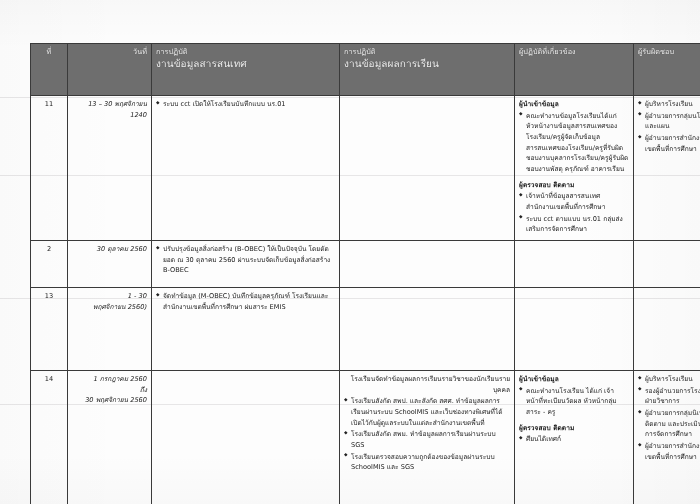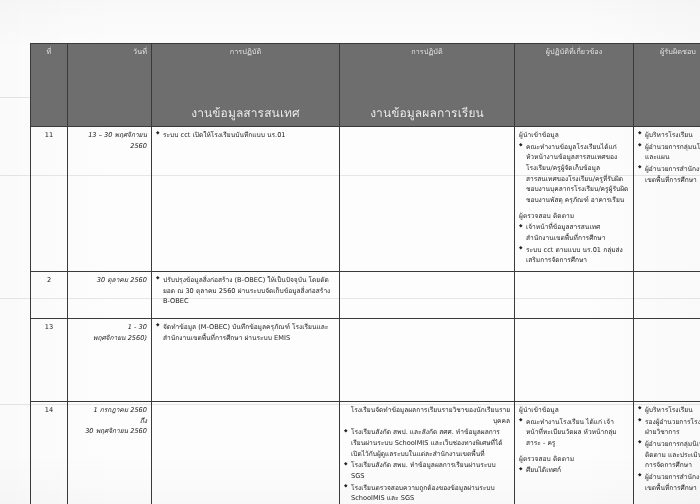--- a/index.html
+++ b/index.html
@@ -52,32 +52,31 @@
     border: 1px solid #3a3a3a;
     vertical-align: top;
     padding: 3px 4px 3px 4px;
     font-weight: normal;
   }
 
   
   thead th {
     background: #6e6e6e;
     color: #f2f2f2;
-    text-align: center;
+    text-align: left;
     vertical-align: middle;
     height: 45px;
     font-size: 7.2px;
     line-height: 1.45;
     letter-spacing: 0.1px;
     text-shadow: 0 0 1px rgba(0,0,0,0.35);
   }
   thead th .h2 {
     display: block;
-    font-size: 12px;
-    margin-top: 48px;
+    font-size: 10px;
   }
 
   .c-no   { width: 28px;  text-align: center; }
   .c-date { width: 75px;  text-align: right; }
   .c-info { width: 179px; }
   .c-grade{ width: 166px; }
   .c-actor{ width: 110px; margin-top: 8px; }
   .c-resp { width: 80px;  }
 
   .bullet-list { margin: 0; padding: 0; list-style: none; }
@@ -89,21 +88,21 @@
   }
   .bullet-list li::before {
     content: "\25C6";
     position: absolute;
     left: 0;
     top: -0.5px;
     font-size: 4.6px;
     color: #222;
   }
   .subhead {
-    font-weight: normal;
+    font-weight: bold;
     margin: 0 0 1px 0;
     letter-spacing: 0.05px;
   }
   .subhead.gap { margin-top: 5px; }
   .lead {
     margin: 0 0 1px 0;
     text-align: right;
   }
   .cell-block { margin-bottom: 2px; }
 
@@ -139,21 +138,21 @@
         </th>
         <th class="c-actor">ผู้ปฏิบัติที่เกี่ยวข้อง</th>
         <th class="c-resp">ผู้รับผิดชอบ</th>
       </tr>
     </thead>
     <tbody id="tbody">
         <tr class="r11">
           <td class="c-no">11</td>
           <td class="c-date">
             <span class="dateline">13 – 30 พฤศจิกายน</span>
-            <span class="dateline">2560</span>
+            <span class="dateline">1240</span>
           </td>
           <td class="c-info">
             <ul class="bullet-list">
               <li>ระบบ cct เปิดให้โรงเรียนบันทึกแบบ  นร.01</li>
             </ul>
           </td>
           <td class="c-grade"></td>
           <td class="c-actor">
             <div class="cell-block">
               <p class="subhead">ผู้นำเข้าข้อมูล</p>
@@ -192,21 +191,21 @@
           <td class="c-resp"></td>
         </tr>
         <tr class="r13">
           <td class="c-no">13</td>
           <td class="c-date">
             <span class="dateline">1 - 30</span>
             <span class="dateline">พฤศจิกายน 2560)</span>
           </td>
           <td class="c-info">
             <ul class="bullet-list">
-              <li>จัดทำข้อมูล (M-OBEC) บันทึกข้อมูลครุภัณฑ์ โรงเรียนและสำนักงานเขตพื้นที่การศึกษา ผ่านระบบ EMIS</li>
+              <li>จัดทำข้อมูล (M-OBEC) บันทึกข้อมูลครุภัณฑ์ โรงเรียนและสำนักงานเขตพื้นที่การศึกษา ผ่มสาระ EMIS</li>
             </ul>
           </td>
           <td class="c-grade"></td>
           <td class="c-actor"></td>
           <td class="c-resp"></td>
         </tr>
         <tr class="r14">
           <td class="c-no">14</td>
           <td class="c-date">
             <span class="dateline">1 กรกฎาคม 2560</span>

